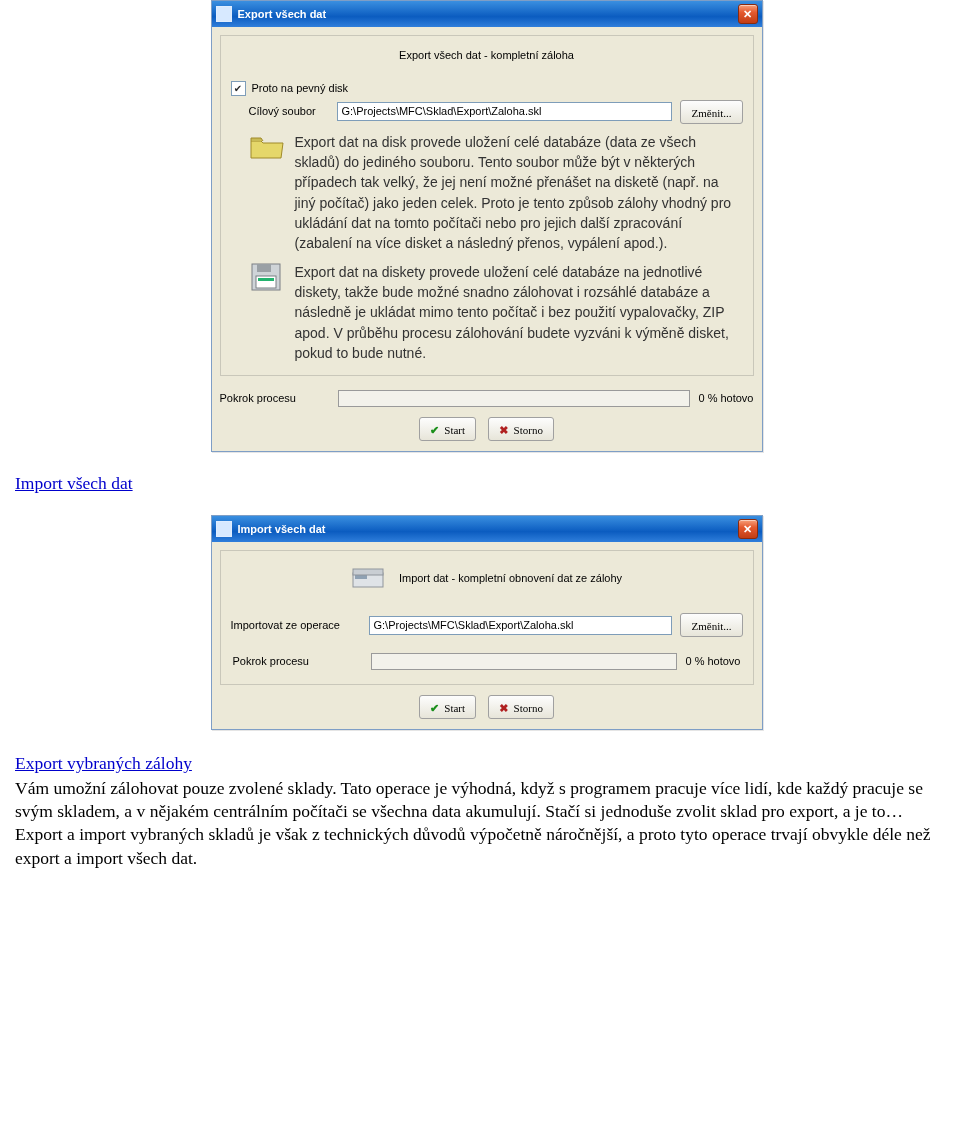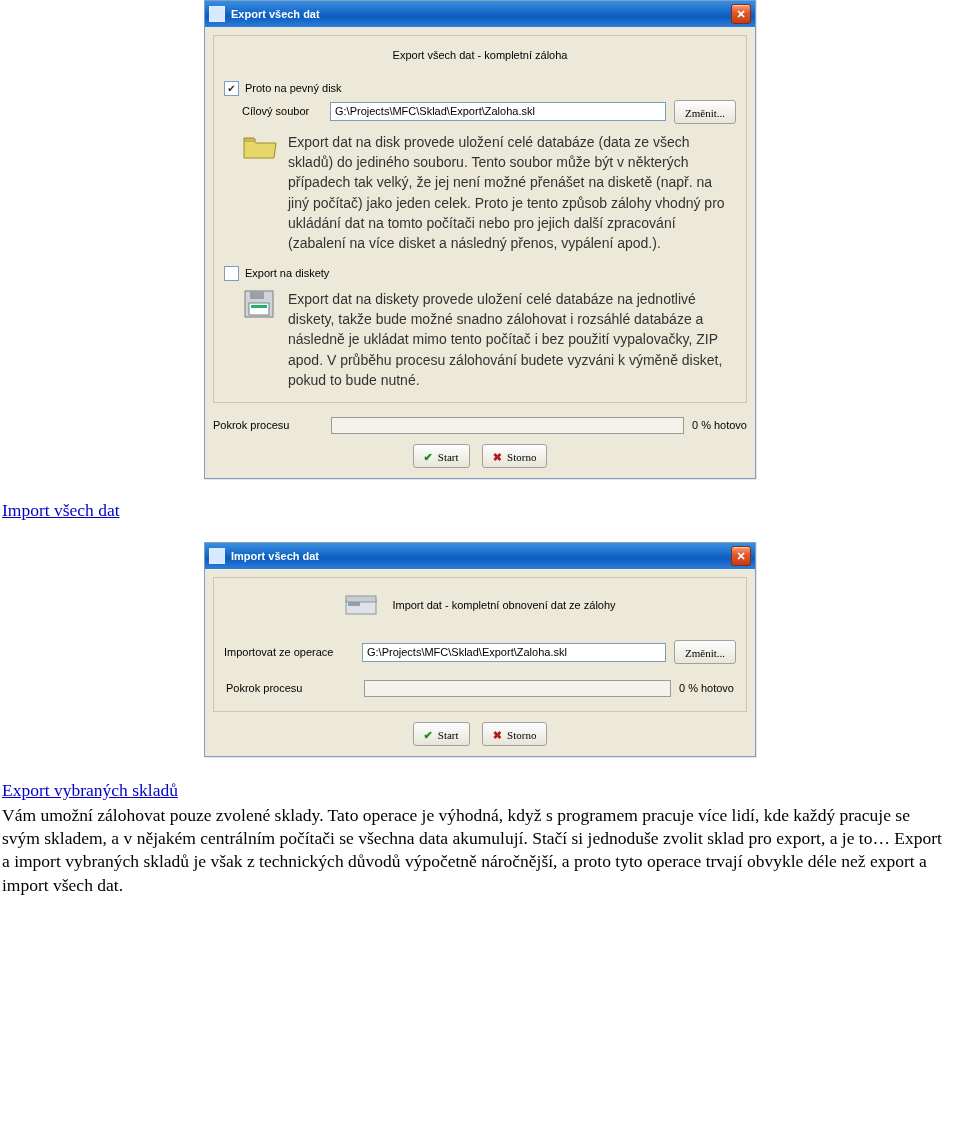--- a/index.html
+++ b/index.html
@@ -4,21 +4,21 @@
 <style>
   body {
     font-family: "Times New Roman", serif;
     margin: 0;
     padding: 0;
     background: #fff;
     color: #000;
     font-size: 17px;
     line-height: 1.35;
   }
-  .page-wrap { padding: 0 0 40px 0; }
+  .page-wrap { padding: 0 0 40px 0; margin-left: 13px; }
   .center-img { text-align: center; margin: 0 0 14px 0; }
   .dialog {
     display: inline-block;
     background: #ece9d8;
     border: 1px solid #7e9ec6;
     font-family: Tahoma, sans-serif;
     font-size: 11px;
     color: #000;
     text-align: left;
     box-shadow: 1px 1px 0 rgba(0,0,0,0.1);
@@ -169,24 +169,20 @@
           <div class="desc-row">
             <div class="icon-block folder-icon">
               <svg viewBox="0 0 36 30">
                   <path d="M2 9 L2 26 L32 26 L34 11 L14 11 L12 9 Z" fill="#e5d76a" stroke="#a08a2a"></path>
                   <path d="M2 9 L2 6 L12 6 L14 9" fill="#c9bb56" stroke="#a08a2a"></path>
                 </svg>
             </div>
             <div class="desc-text">Export dat na disk provede uložení celé databáze (data ze všech skladů) do jediného souboru. Tento soubor může být v některých případech tak velký, že jej není možné přenášet na disketě (např. na jiný počítač)  jako jeden celek. Proto je tento způsob zálohy vhodný pro ukládání dat na tomto počítači nebo pro jejich další zpracování (zabalení na více disket a následný přenos, vypálení  apod.).</div>
           </div>
 
-          <div class="checkbox-wrap" style="margin-top:12px;">
-            <span class="chk"></span>
-            <span>Export na diskety</span>
-          </div>
 
           <div class="desc-row">
             <div class="icon-block floppy-icon">
               <svg viewBox="0 0 36 30">
                   <rect x="3" y="2" width="28" height="26" fill="#cfd4d8" stroke="#7a7f84"></rect>
                   <rect x="8" y="2" width="14" height="8" fill="#9aa0a5"></rect>
                   <rect x="7" y="14" width="20" height="12" fill="#fff" stroke="#7a7f84"></rect>
                   <rect x="9" y="16" width="16" height="3" fill="#23b36f"></rect>
                 </svg>
             </div>
@@ -264,17 +260,17 @@
           <span class="btn">
               <span class="icon-x">✖</span>
               <span>Storno</span>
             </span>
         </div>
       </div>
     </div>
   </div>
 
   <div class="doc-section" style="margin-top:16px;">
-    <span class="doc-link">Export vybraných skladů</span>
+    <span class="doc-link">Export vybraných zálohy</span>
     <p class="doc-p">Vám umožní zálohovat pouze zvolené sklady. Tato operace je výhodná, když s programem pracuje více lidí, kde každý pracuje se svým skladem, a v nějakém centrálním počítači se všechna data akumulují. Stačí si jednoduše zvolit sklad pro export, a je to… Export a import vybraných skladů je však z technických důvodů výpočetně náročnější, a proto tyto operace trvají obvykle déle než export a import všech dat.</p>
   </div>
 
 </div>
 
 </body></html>

